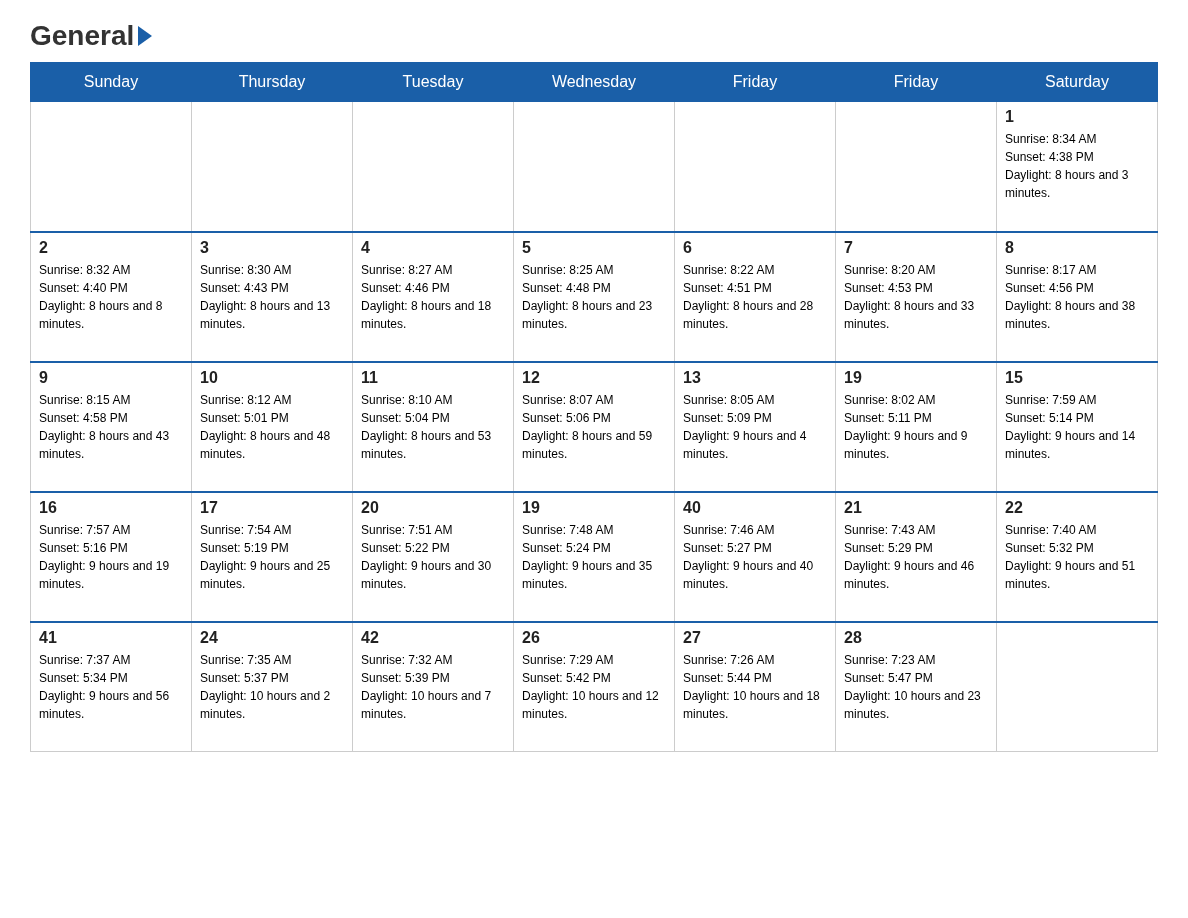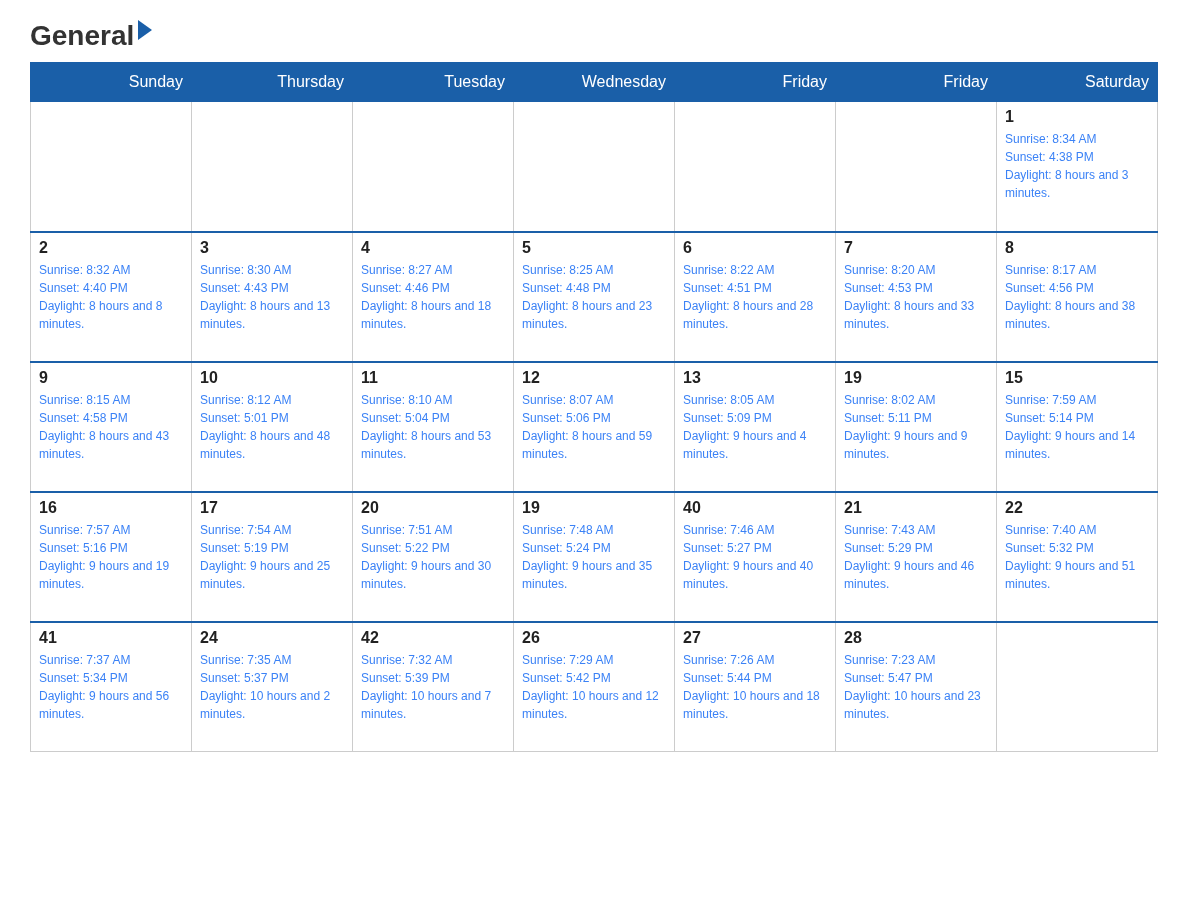--- a/index.html
+++ b/index.html
@@ -19,20 +19,21 @@
     .logo {
       display: flex;
       flex-direction: column;
       align-items: flex-start;
     }
     .logo-text {
       font-size: 28px;
       font-weight: bold;
       color: #333;
       display: flex;
+      align-items: center;
     }
     .logo-general { color: #333; }
     .logo-arrow {
       display: inline-block;
       width: 0;
       height: 0;
       border-left: 14px solid #1a5fa8;
       border-top: 10px solid transparent;
       border-bottom: 10px solid transparent;
       margin-left: 4px;
@@ -60,21 +61,21 @@
     }
     .calendar {
       width: 100%;
       border-collapse: collapse;
       margin-top: 10px;
     }
     .calendar th {
       background-color: #1a5fa8;
       color: white;
       padding: 10px 8px;
-      text-align: right;
+      text-align: center;
       font-size: 16px;
       font-weight: normal;
       border: 1px solid #1a5fa8;
     }
     .calendar td {
       vertical-align: top;
       border: 1px solid #ccc;
       border-top: 2px solid #1a5fa8;
       padding: 6px 8px;
       width: calc(100% / 7);
@@ -86,21 +87,21 @@
     }
     .day-number {
       font-size: 16px;
       font-weight: bold;
       color: #222;
       display: block;
       margin-bottom: 4px;
     }
     .day-info {
       font-size: 12px;
-      color: #3b82f6;
+      color: #000000;
       line-height: 1.5;
     }
     .week-row td {
       border-top: 2px solid #1a5fa8;
     }
   </style>
 </head>
 <body>
 
 <div class="header">

